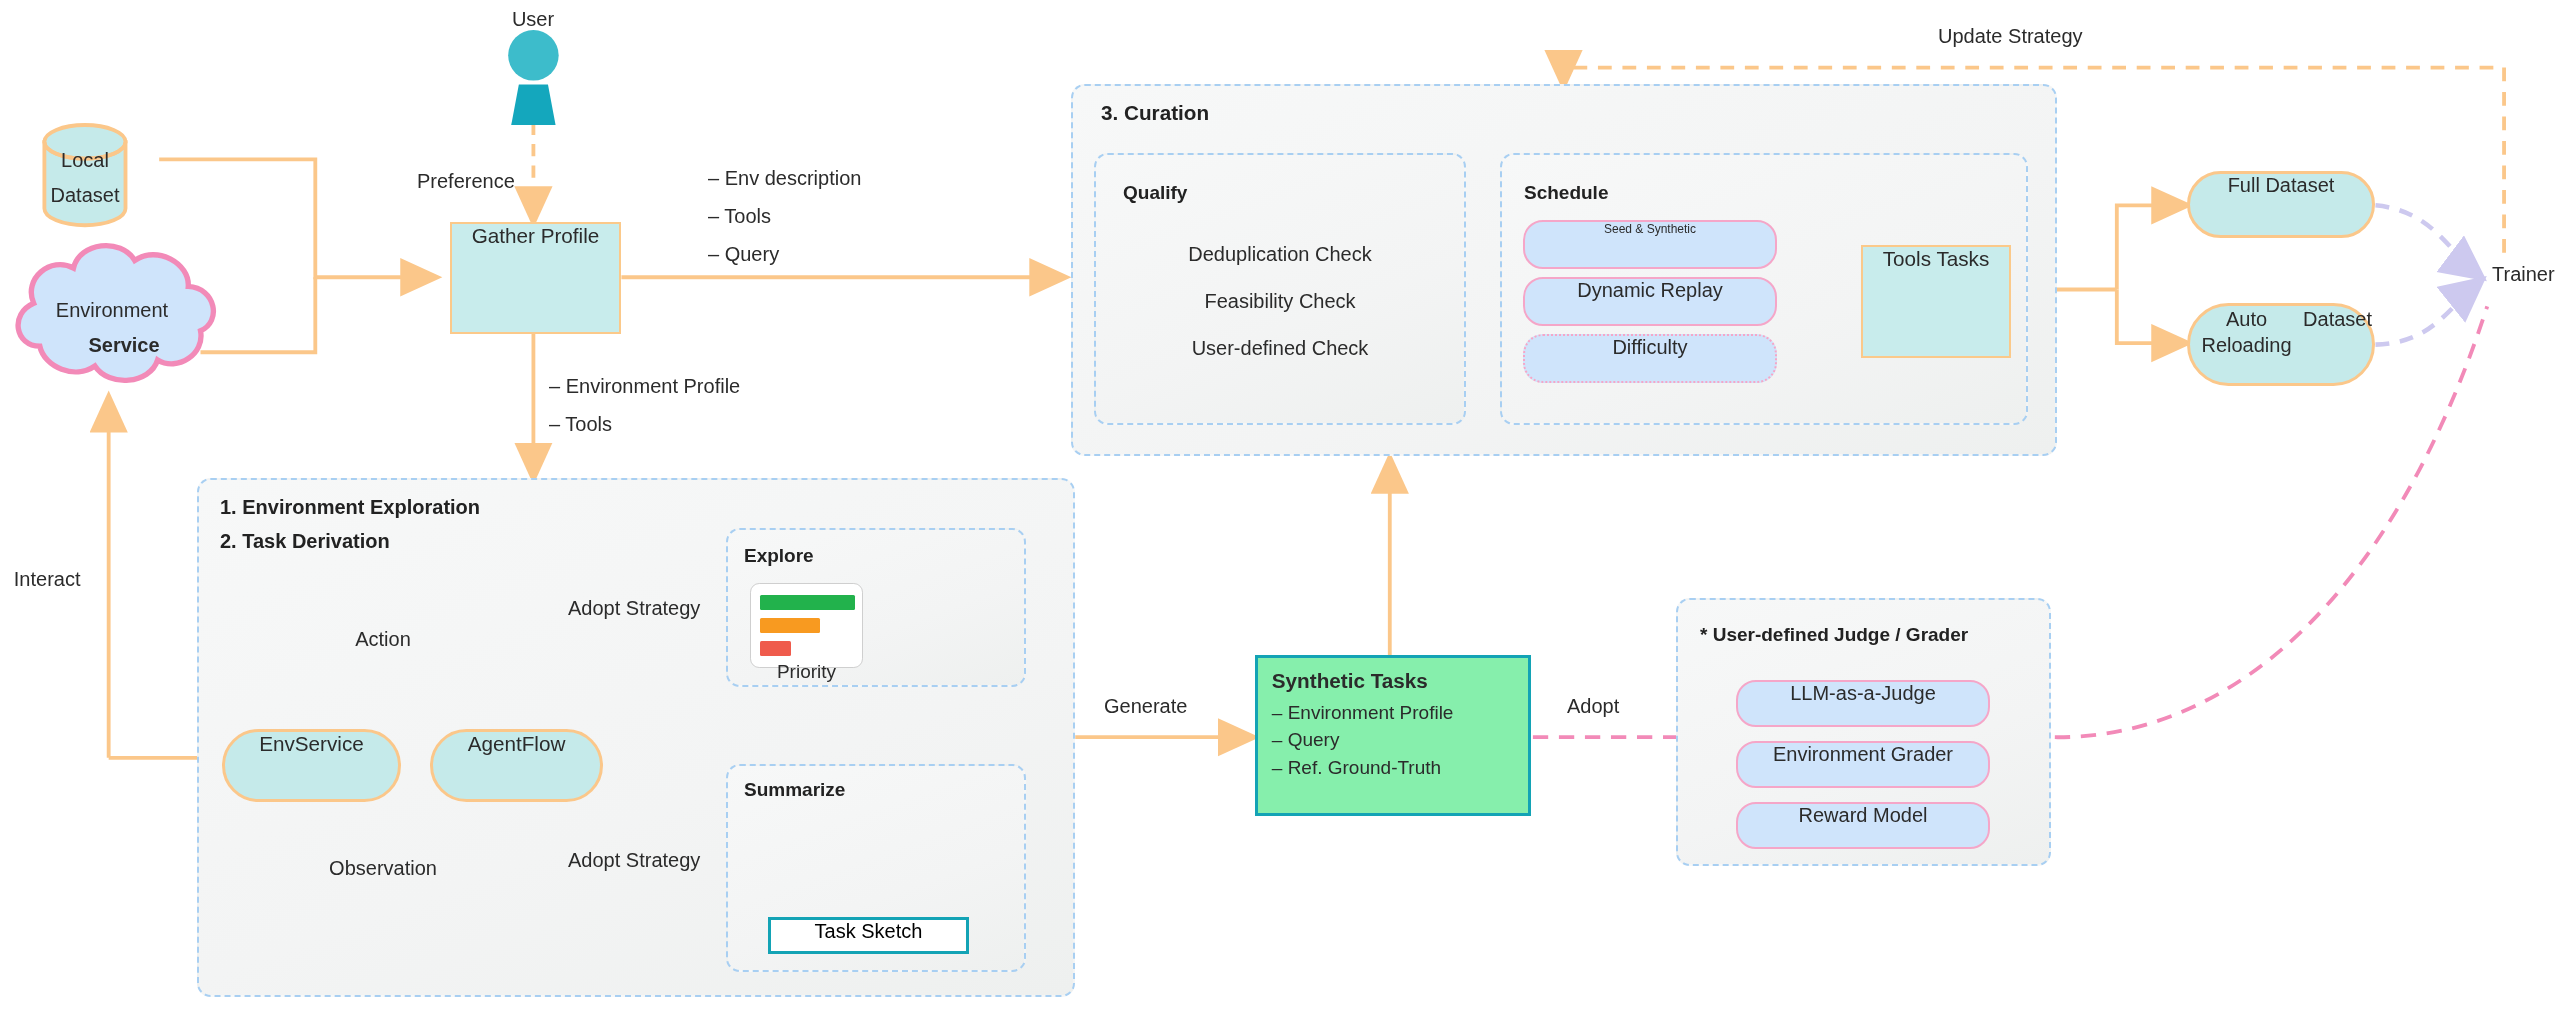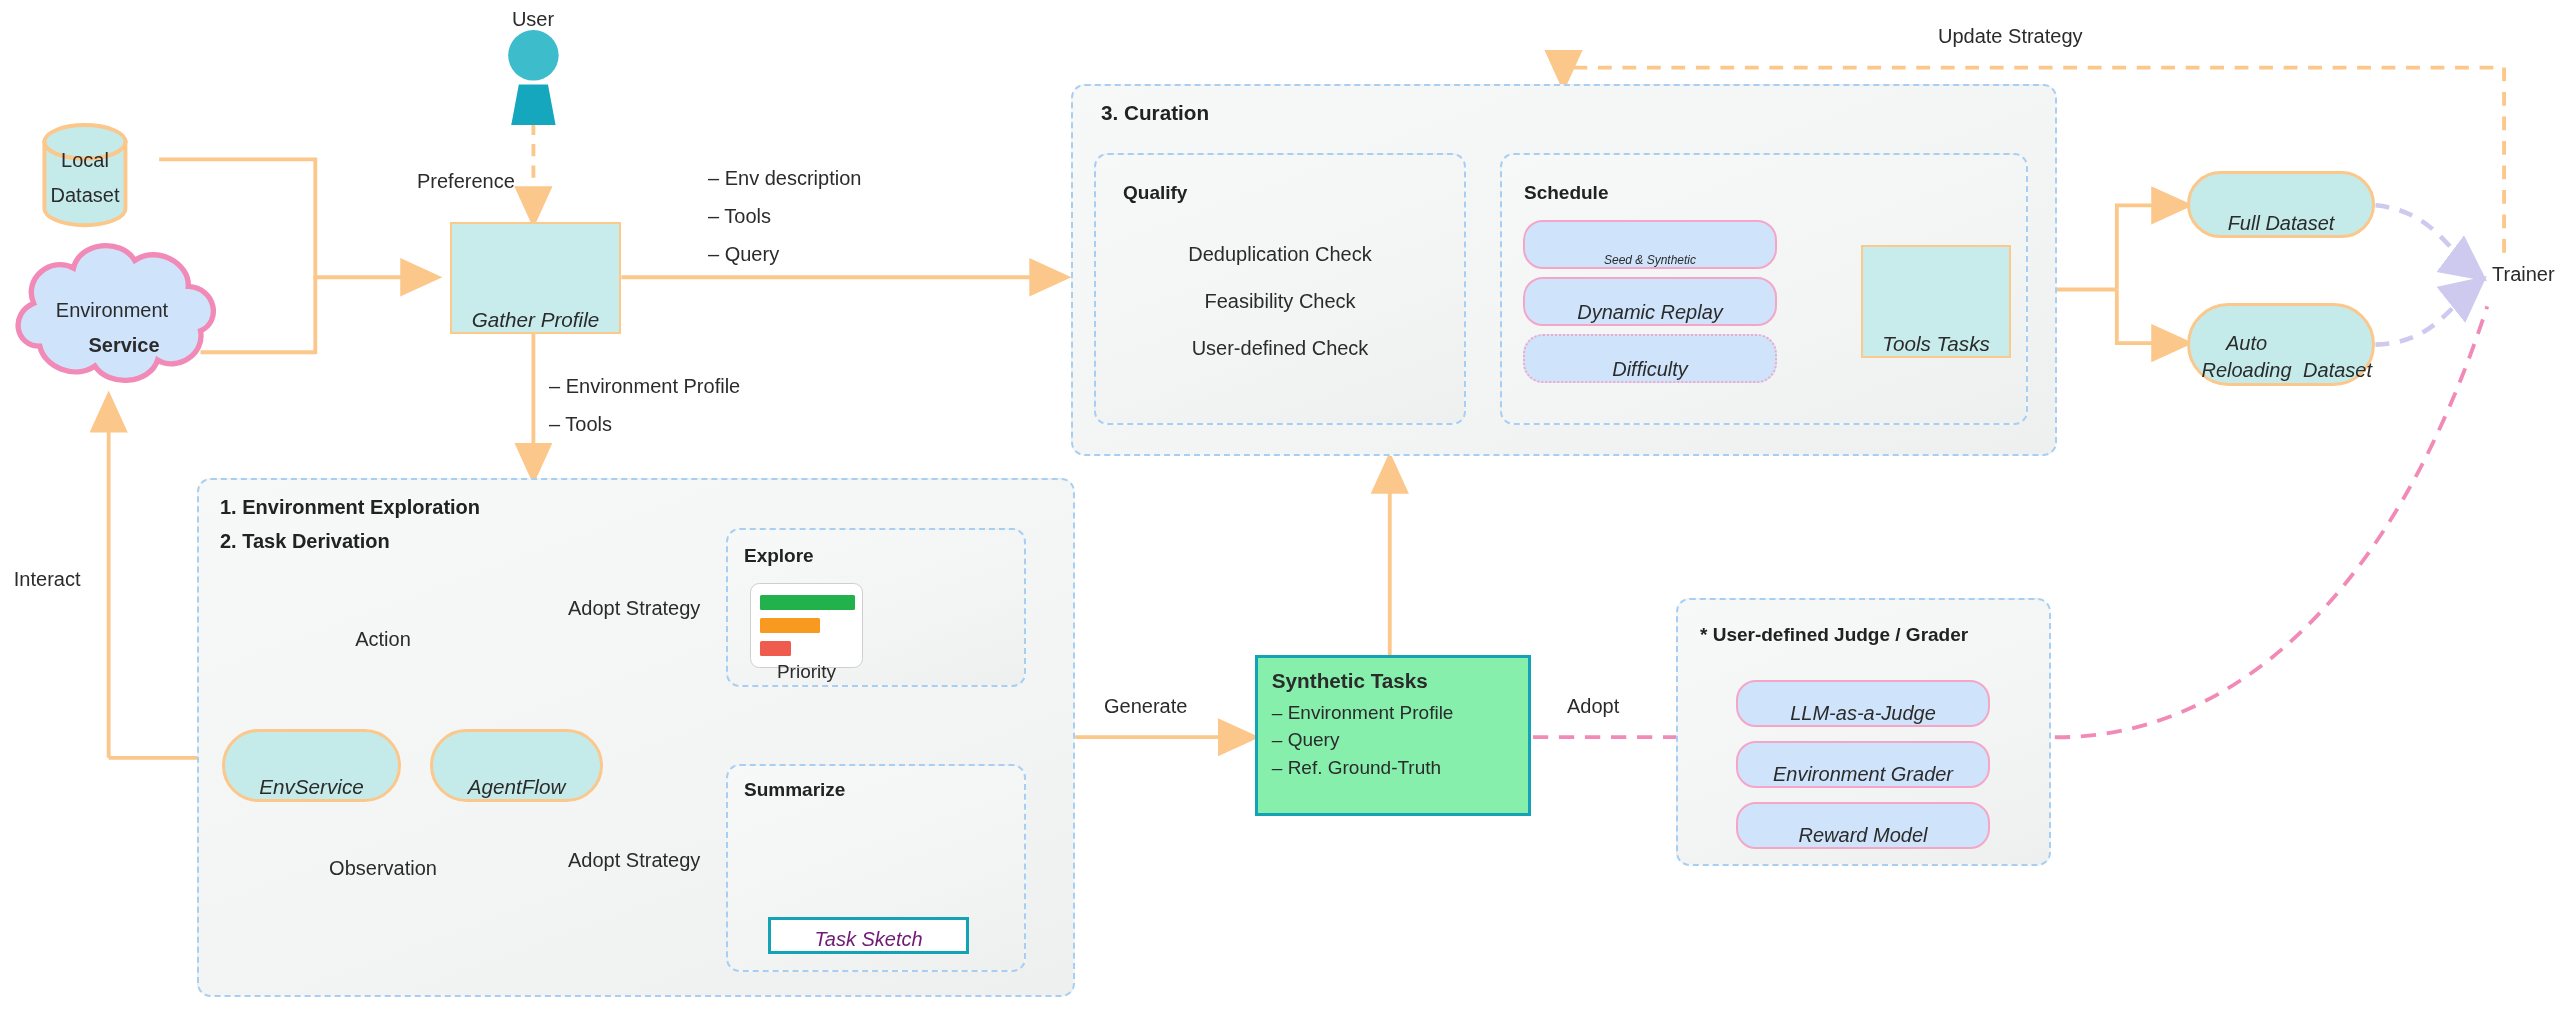--- a/index.html
+++ b/index.html
@@ -12,21 +12,21 @@
     position: relative;
     width: 2576px; height: 1029px;
     background: #ffffff;
     overflow: hidden;
   }
   svg.layer {
     position: absolute; left: 0; top: 0;
     width: 2576px; height: 1029px;
     pointer-events: none;
   }
-  .node { position: absolute; display: flex; align-items: flex-end; justify-content: center; text-align: center; font-style: italic; }
+  .node { position: absolute; display: flex; align-items: flex-start; justify-content: center; text-align: center; }
   .lbl { position: absolute; color: #2b2b2b; white-space: nowrap; }
 
   
   .rect-teal {
     background: #c8ecec; border: 2.3px solid #fbc98a;
     color: #2b2b2b;
   }
   .pill-teal {
     background: #c5eaea; border: 3.1px solid #fbc78a;
     border-radius: 765px; color: #2b2b2b;
@@ -42,21 +42,21 @@
   .group-dashed {
     position: absolute;
     border: 2.3px dashed #a8cff2;
     border-radius: 13.8px;
     background: linear-gradient(160deg,#f7f8f8 0%,#f3f4f4 60%,#eef0ef 100%);
   }
   .group-title {
     position: absolute; font-weight: bold; color: #222; white-space: nowrap;
   }
   .box-white-teal {
-    background: #ffffff; border: 3.8px solid #13a3b5; color: #701a75;
+    background: #ffffff; border: 3.8px solid #13a3b5; color: #000000;
   }
   .priority-card {
     position: absolute; background: #ffffff; border: 1.5px solid #cfcfcf;
     border-radius: 9.2px;
   }
   .bar { position: absolute; border-radius: 1.5px; }
 </style>
 </head>
 <body>
 

